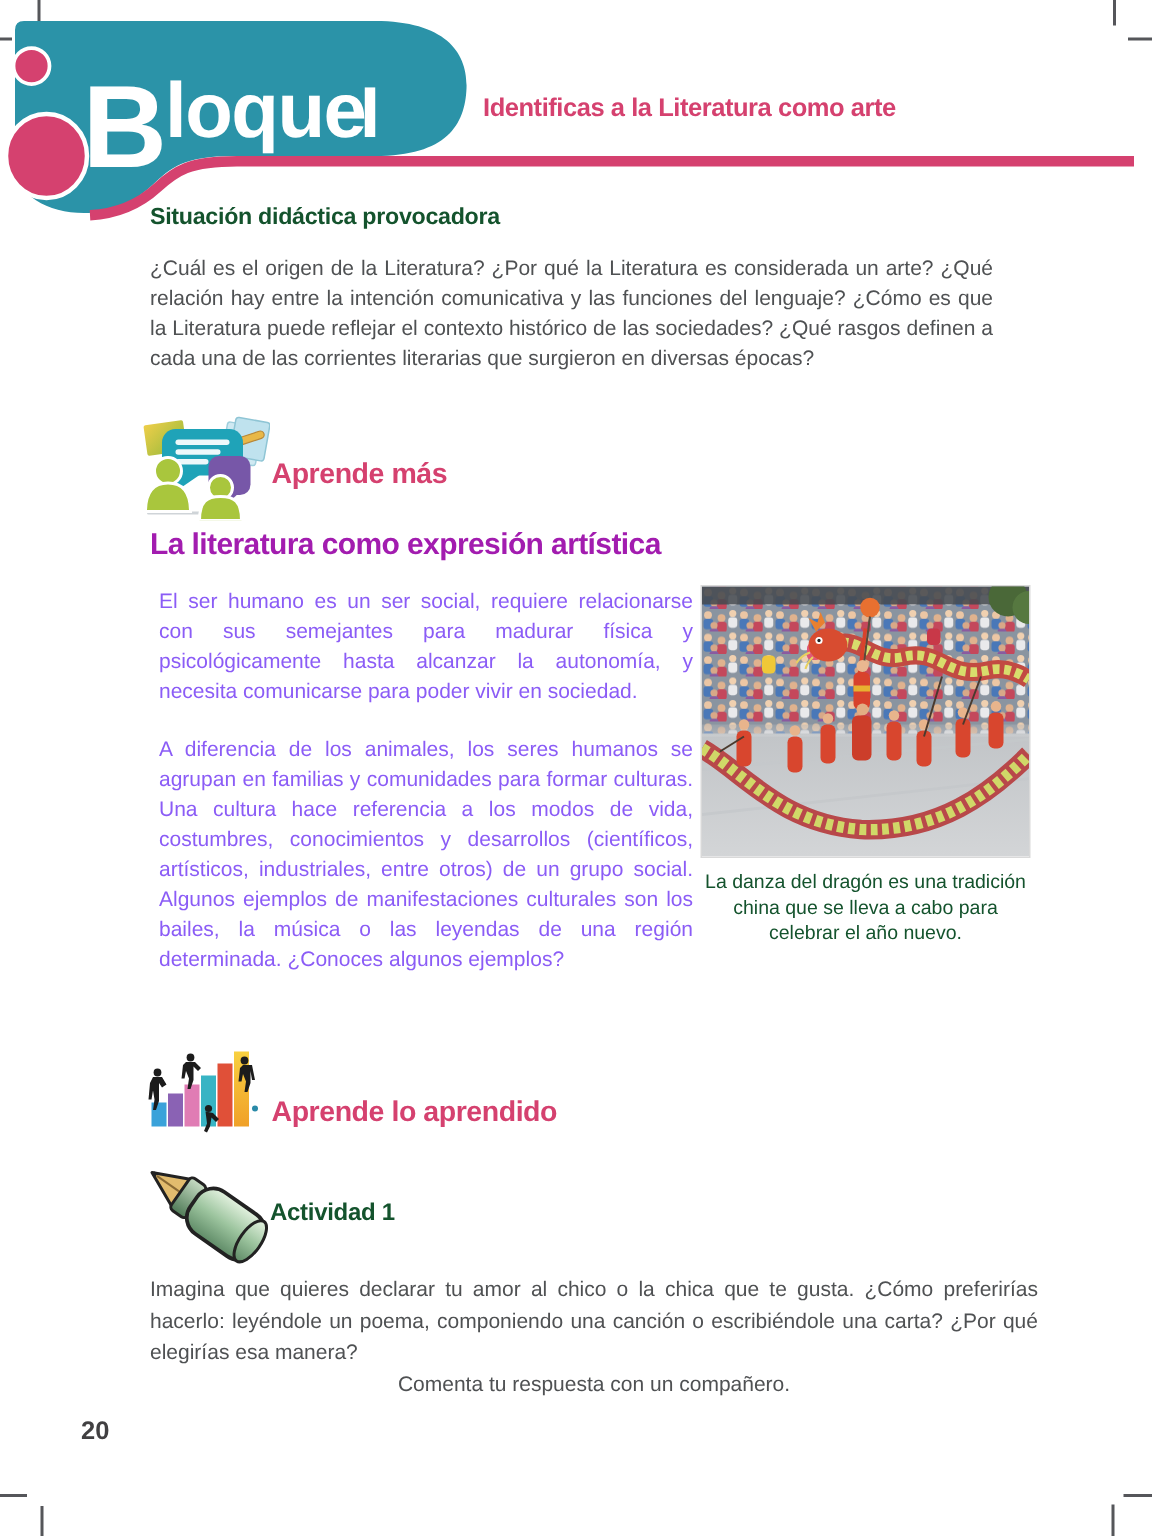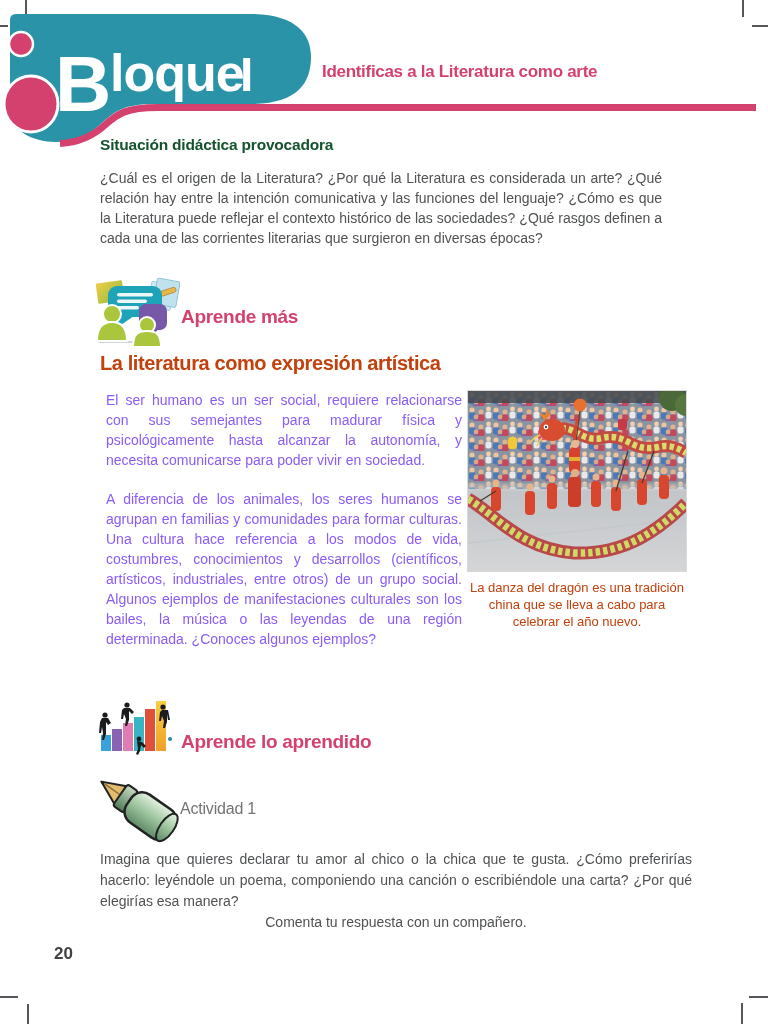--- a/index.html
+++ b/index.html
@@ -22,36 +22,36 @@
   .questions{
     position:absolute;left:100px;top:168px;width:562px;
     color:#4f5153;font-size:14px;line-height:20px;text-align:justify;
   }
   .icon-abs{position:absolute;}
   .section-label{
     position:absolute;color:#d5416f;font-weight:bold;font-size:19px;letter-spacing:-0.3px;
   }
   .main-heading{
     position:absolute;left:100px;top:352px;
-    color:#c2410c;font-weight:bold;font-size:20px;letter-spacing:-0.4px;
+    color:#a21caf;font-weight:bold;font-size:20px;letter-spacing:-0.4px;
   }
   .body-col{
     position:absolute;left:106px;top:390px;width:356px;
     color:#8b5cf6;font-size:14px;line-height:20px;text-align:justify;
   }
   .body-col p{margin:0 0 19px 0;}
   .figure{position:absolute;left:467px;top:390px;width:220px;}
   .photo-frame{width:218px;height:180px;border:1px solid #d9d9d9;display:block;}
   .fig-caption{
     margin-top:7px;width:220px;text-align:center;
-    color:#c2410c;font-size:13px;line-height:17px;
+    color:#14532d;font-size:13px;line-height:17px;
   }
   .activity-title{
     position:absolute;left:180px;top:800px;
-    color:#737373;font-weight:normal;font-size:16px;letter-spacing:-0.2px;
+    color:#14532d;font-weight:bold;font-size:16px;letter-spacing:-0.2px;
   }
   .activity-text{
     position:absolute;left:100px;top:849px;width:592px;
     color:#4f5153;font-size:14px;line-height:21px;text-align:justify;
   }
   .activity-text .line2{text-align:center;}
   .page-number{
     position:absolute;left:54px;top:944px;
     color:#414042;font-weight:bold;font-size:17px;
   }

